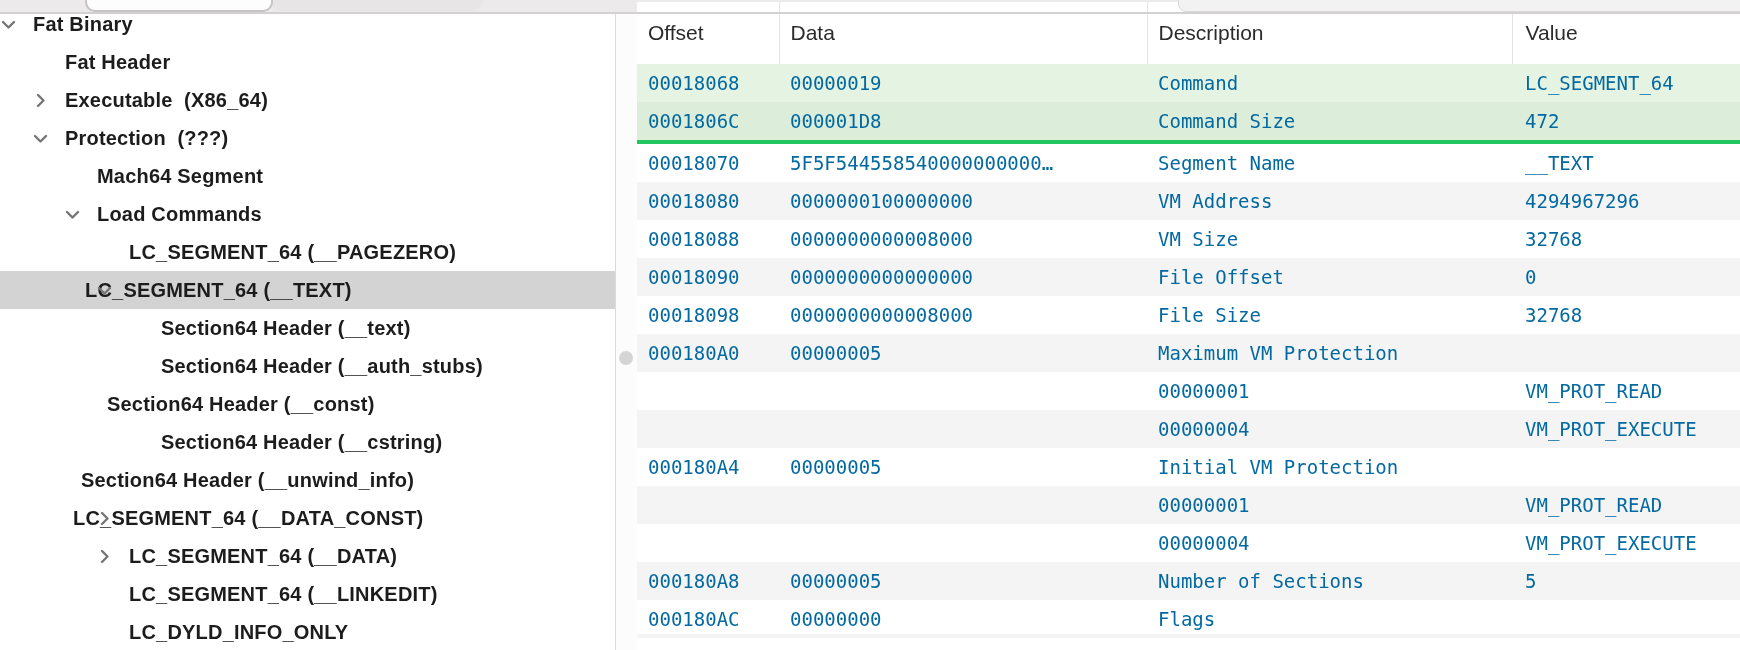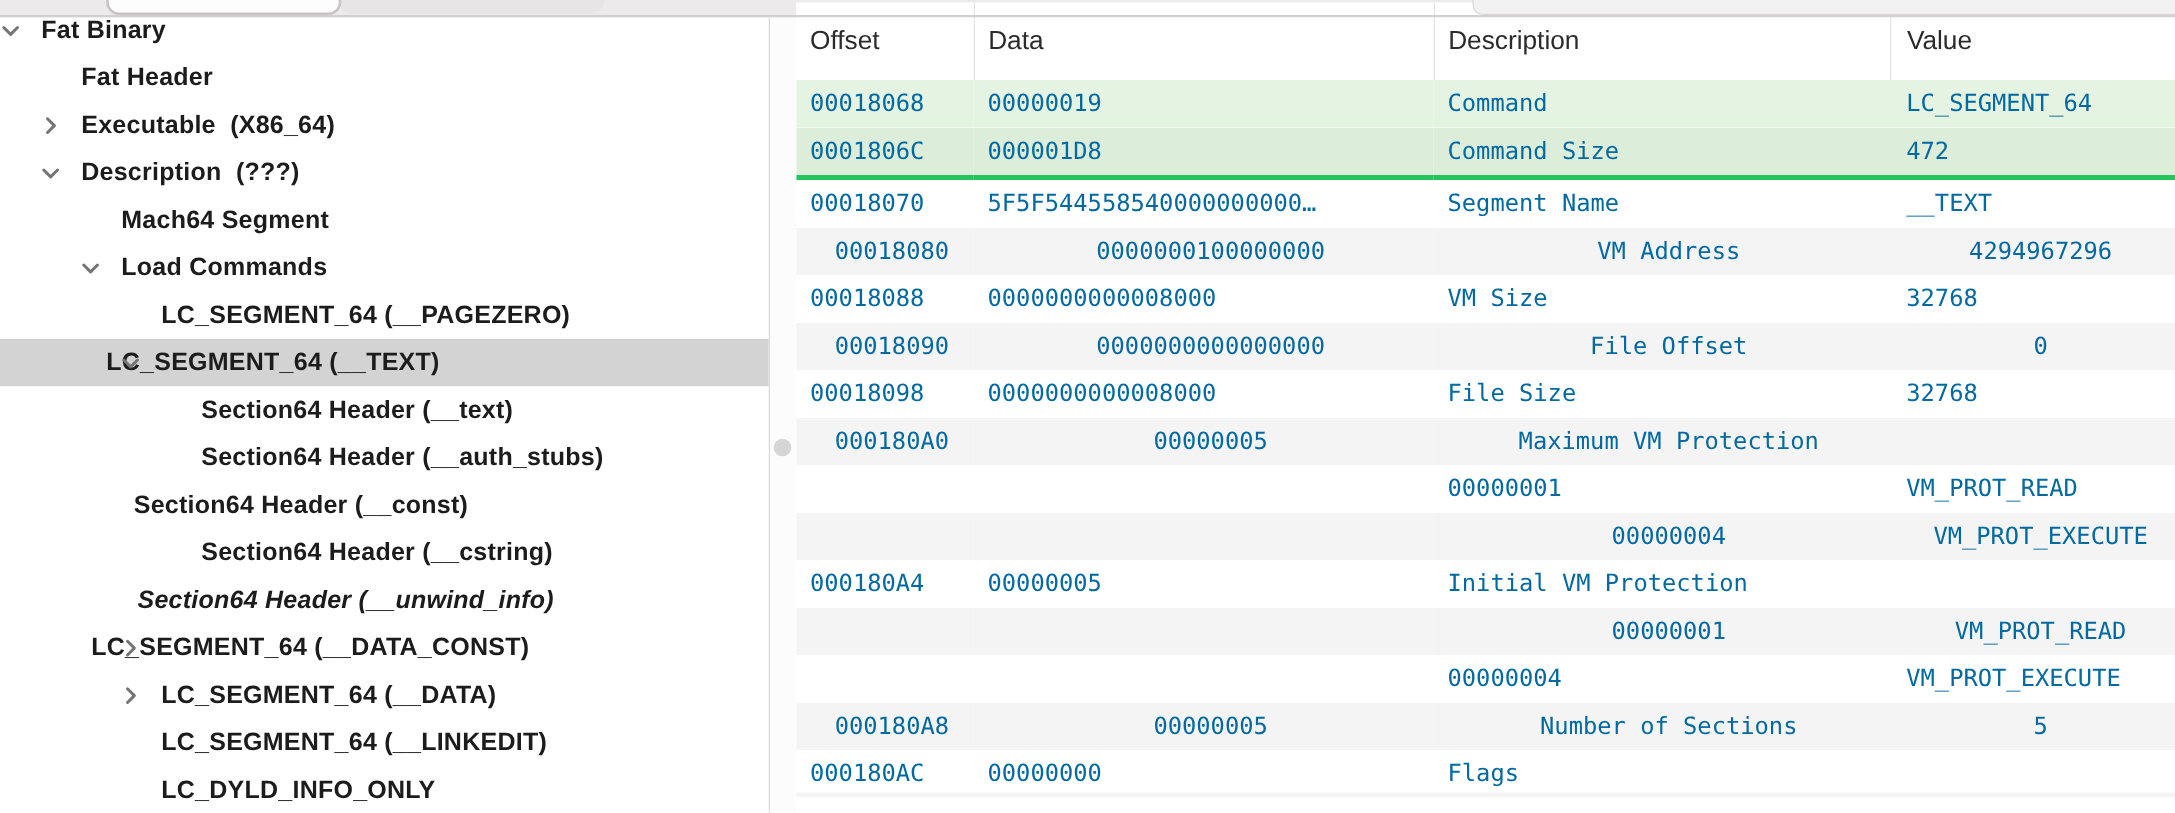--- a/index.html
+++ b/index.html
@@ -74,21 +74,21 @@
   thead th:not(:last-child) { border-right:1px solid #E3E3E3; }
   thead th.col-value { padding-left:13px; }
   tbody td {
     height:38px; font-family:"DejaVu Sans Mono", monospace; font-size:19px;
     color:#0369a1; padding:0 0 0 11px; vertical-align:middle;
     white-space:pre; overflow:hidden;
   }
   tbody td.cell-value { padding-left:13px; }
   tr.row-green  td { background:#E5F3E2; }
   tr.row-green-sel td { background:#DCEDD9; border-bottom:4px solid #22c55e; }
-  tr.row-gray   td { background:#F4F4F4;text-align:center; }
+  tr.row-gray   td { background:#F4F4F4; }
   tr.row-white  td { background:#FFFFFF; }
   .table-bottom-strip {
     position:absolute; top:632px; left:0; width:1103px; height:4px;
     background:#F4F4F4;
   }
 </style>
 </head>
 <body>
 
 <div class="toolbar">
@@ -118,21 +118,21 @@
           </svg>
         </span>
         <span class="tree-label" style="margin-left: 65px; text-align: right;">Executable  (X86_64)</span>
       </div>
       <div class="tree-row">
         <span class="chev" style="left: 29px;">
           <svg width="19" height="19" viewBox="0 0 19 19">
             <polyline points="4,7 9.5,12.5 15,7" fill="none" stroke="#757575" stroke-width="2.4" stroke-linecap="round" stroke-linejoin="round"></polyline>
           </svg>
         </span>
-        <span class="tree-label" style="margin-left: 65px;">Description  (???)</span>
+        <span class="tree-label" style="margin-left: 65px;">Protection  (???)</span>
       </div>
       <div class="tree-row">
         <span class="tree-label" style="margin-left: 97px;">Mach64 Segment</span>
       </div>
       <div class="tree-row">
         <span class="chev" style="left: 61px;">
           <svg width="19" height="19" viewBox="0 0 19 19">
             <polyline points="4,7 9.5,12.5 15,7" fill="none" stroke="#757575" stroke-width="2.4" stroke-linecap="round" stroke-linejoin="round"></polyline>
           </svg>
         </span>
@@ -155,21 +155,21 @@
       <div class="tree-row">
         <span class="tree-label" style="margin-left: 161px;">Section64 Header (__auth_stubs)</span>
       </div>
       <div class="tree-row">
         <span class="tree-label" style="margin-left: 107px;">Section64 Header (__const)</span>
       </div>
       <div class="tree-row">
         <span class="tree-label" style="margin-left: 161px;">Section64 Header (__cstring)</span>
       </div>
       <div class="tree-row">
-        <span class="tree-label" style="margin-left: 110px; font-style: italic;">Section64 Header (__unwind_info)</span>
+        <span class="tree-label" style="margin-left: 81px;">Section64 Header (__unwind_info)</span>
       </div>
       <div class="tree-row">
         <span class="chev" style="left: 93px;">
           <svg width="19" height="19" viewBox="0 0 19 19">
             <polyline points="7,4 12.5,9.5 7,15" fill="none" stroke="#757575" stroke-width="2.4" stroke-linecap="round" stroke-linejoin="round"></polyline>
           </svg>
         </span>
         <span class="tree-label" style="margin-left: 73px;">LC_SEGMENT_64 (__DATA_CONST)</span>
       </div>
       <div class="tree-row">

